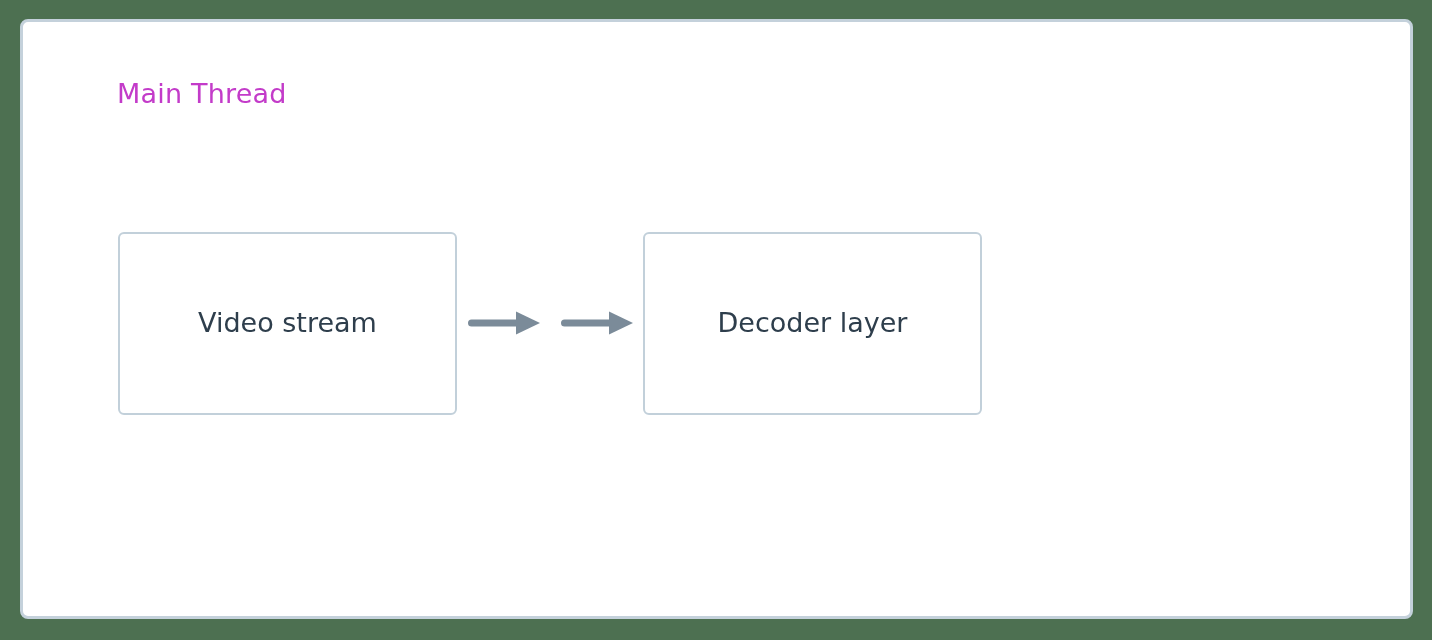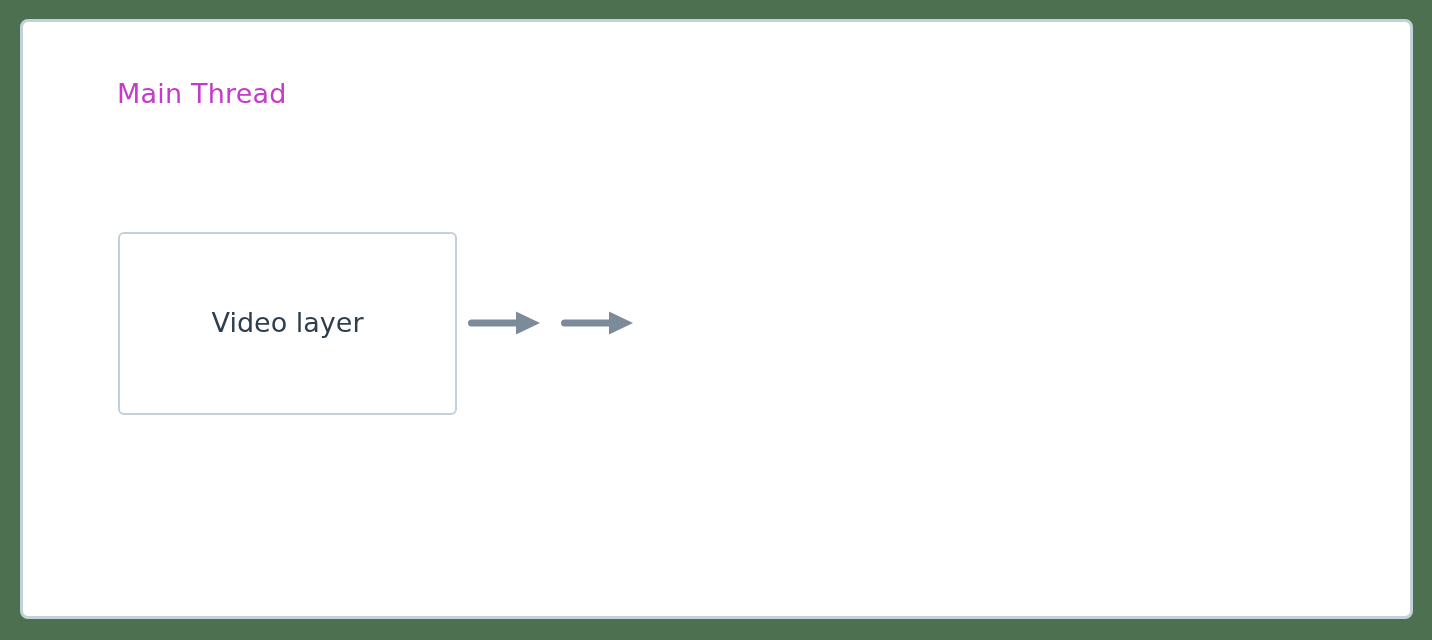--- a/index.html
+++ b/index.html
@@ -98,34 +98,37 @@
 
 <div id="stage">
 
   <div class="panel">
 
     <div class="panel-title">Main Thread</div>
 
     <div class="flow">
 
       <div class="node">
-        <span class="node-label">Video layer</span>
+        <span class="node-label">Video stream</span>
       </div>
 
       <div class="edge">
         <svg width="72" height="26" viewBox="0 0 72 26">
           <rect x="0" y="9.5" width="52" height="7" rx="3.5" fill="#7b8b99"></rect>
           <polygon points="48,1.5 72,13 48,24.5" fill="#7b8b99"></polygon>
         </svg>
       </div>
 
 
       <div class="edge">
         <svg width="72" height="26" viewBox="0 0 72 26">
           <rect x="0" y="9.5" width="52" height="7" rx="3.5" fill="#7b8b99"></rect>
           <polygon points="48,1.5 72,13 48,24.5" fill="#7b8b99"></polygon>
         </svg>
       </div>
 
+      <div class="node">
+        <span class="node-label">Decoder layer</span>
+      </div>
 
     </div>
   </div>
 </div>
 
 </body></html>

